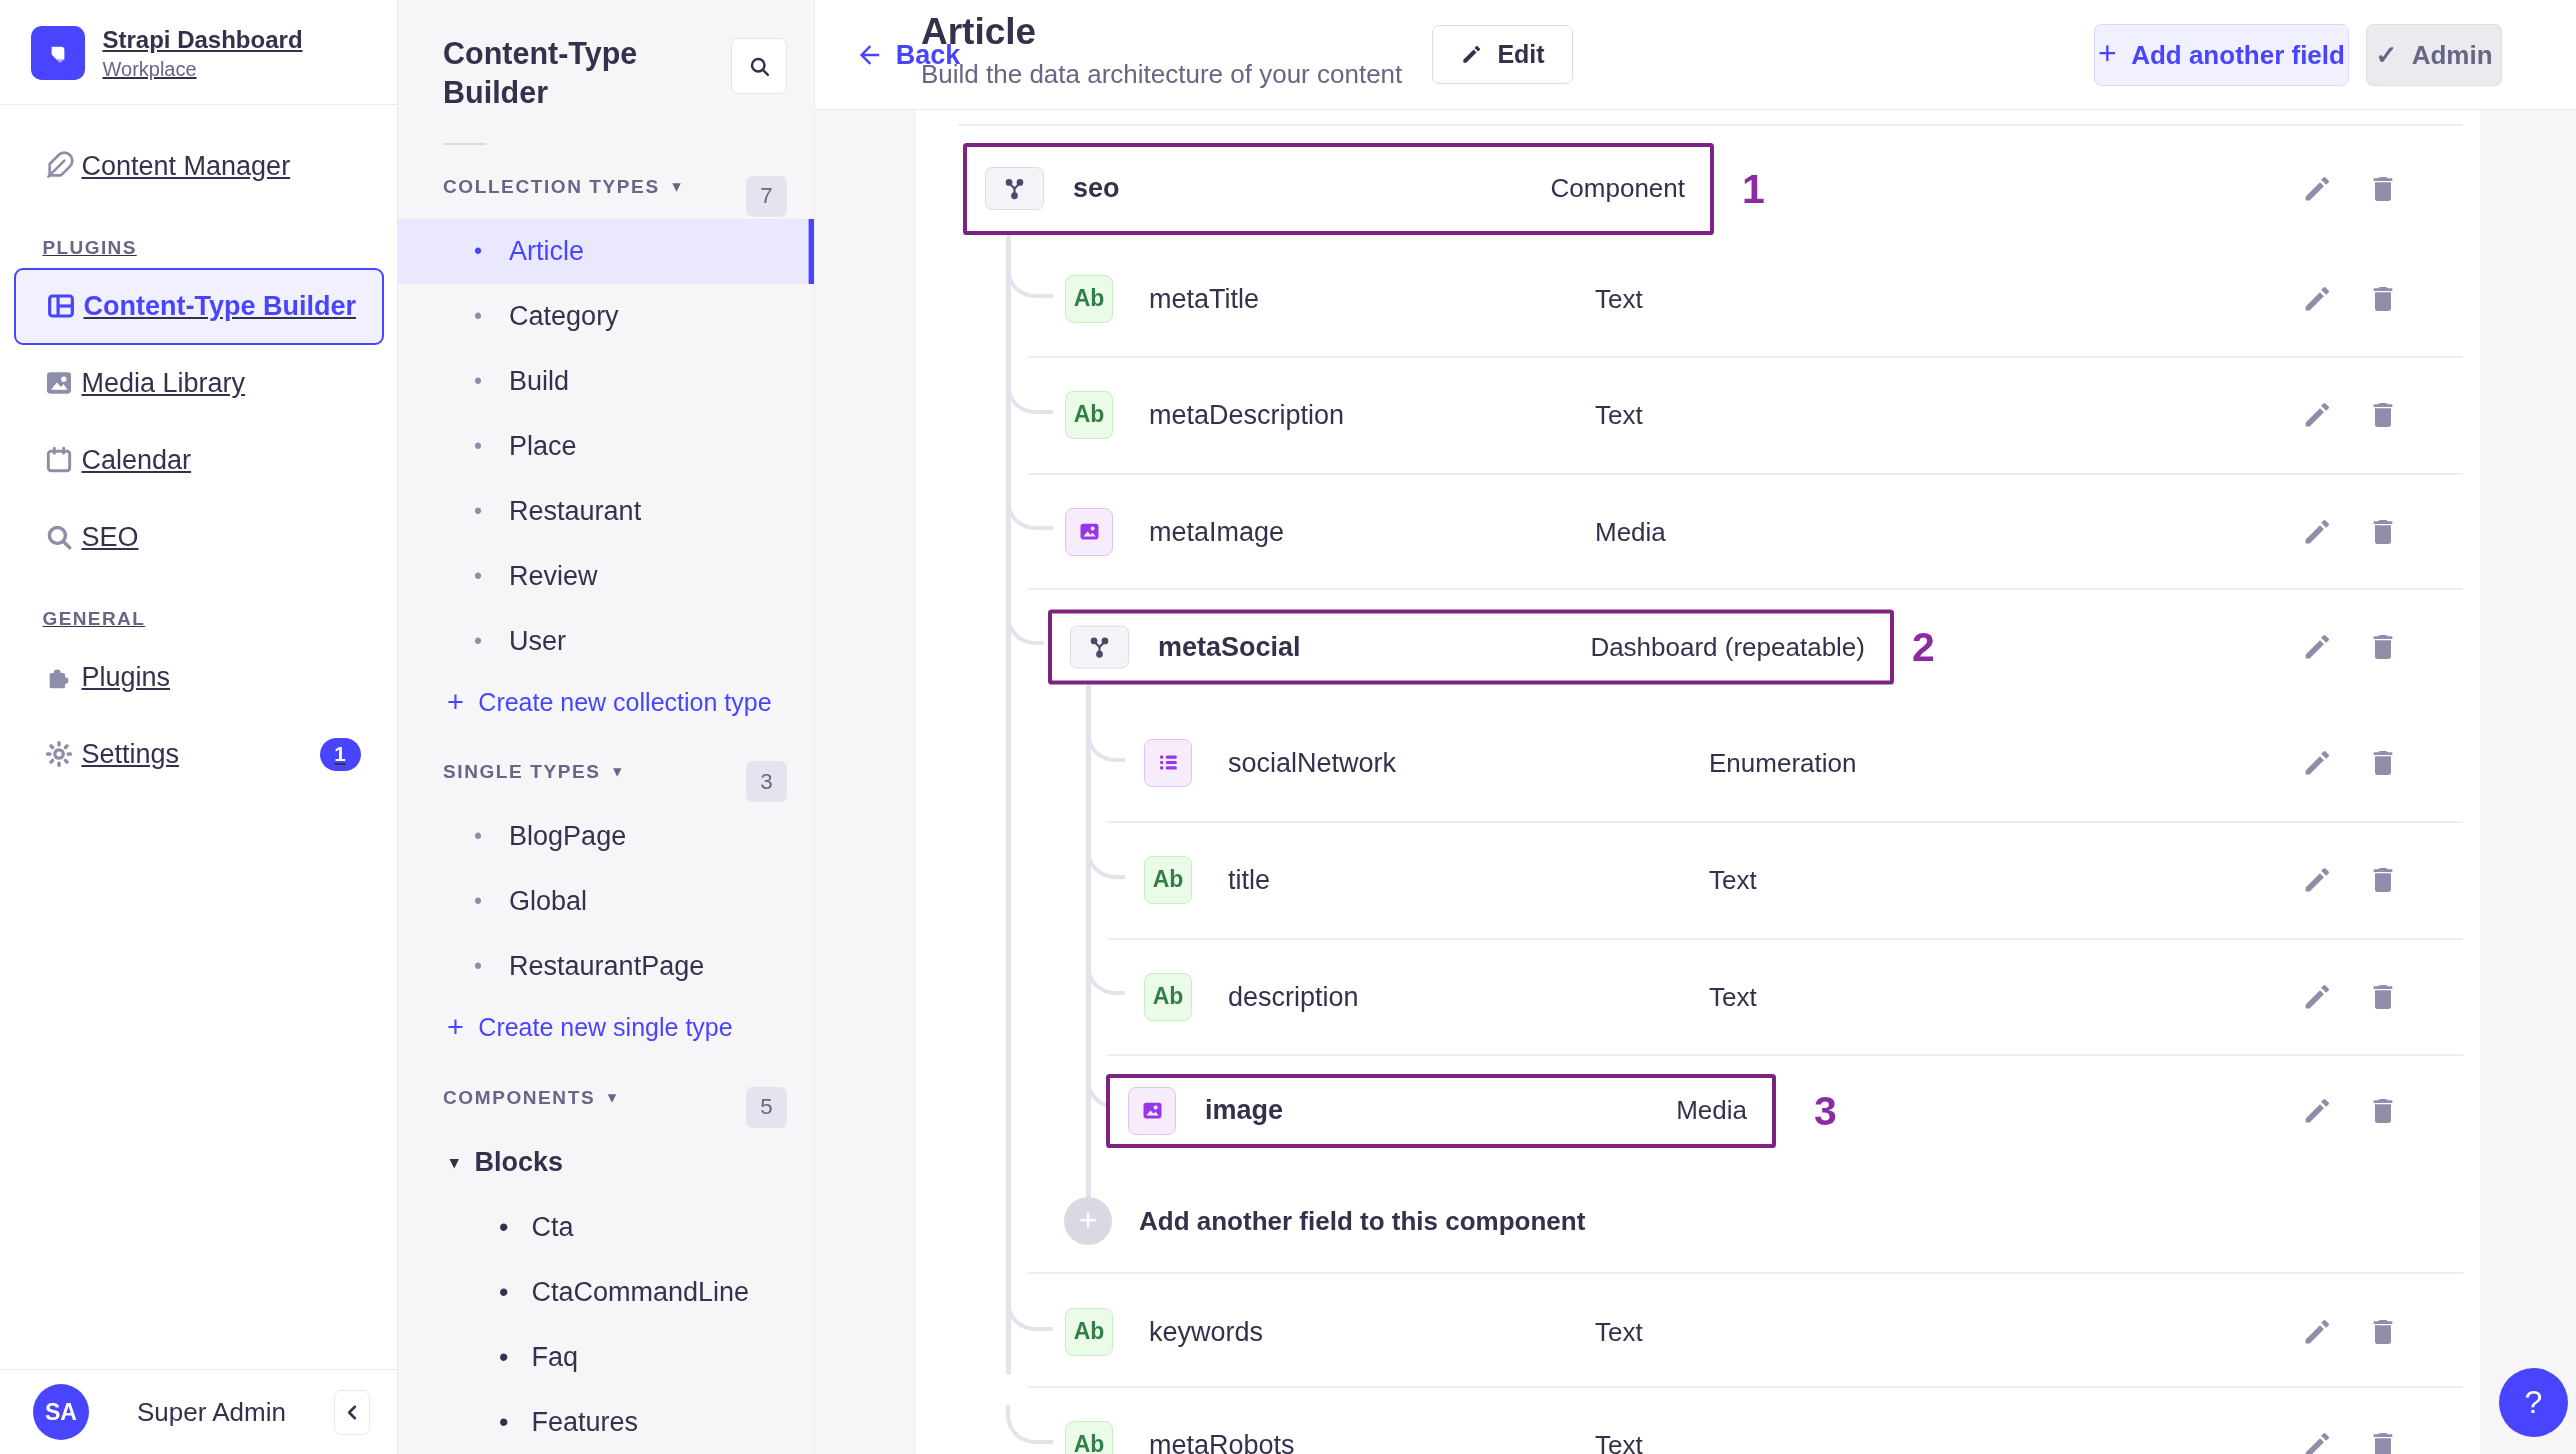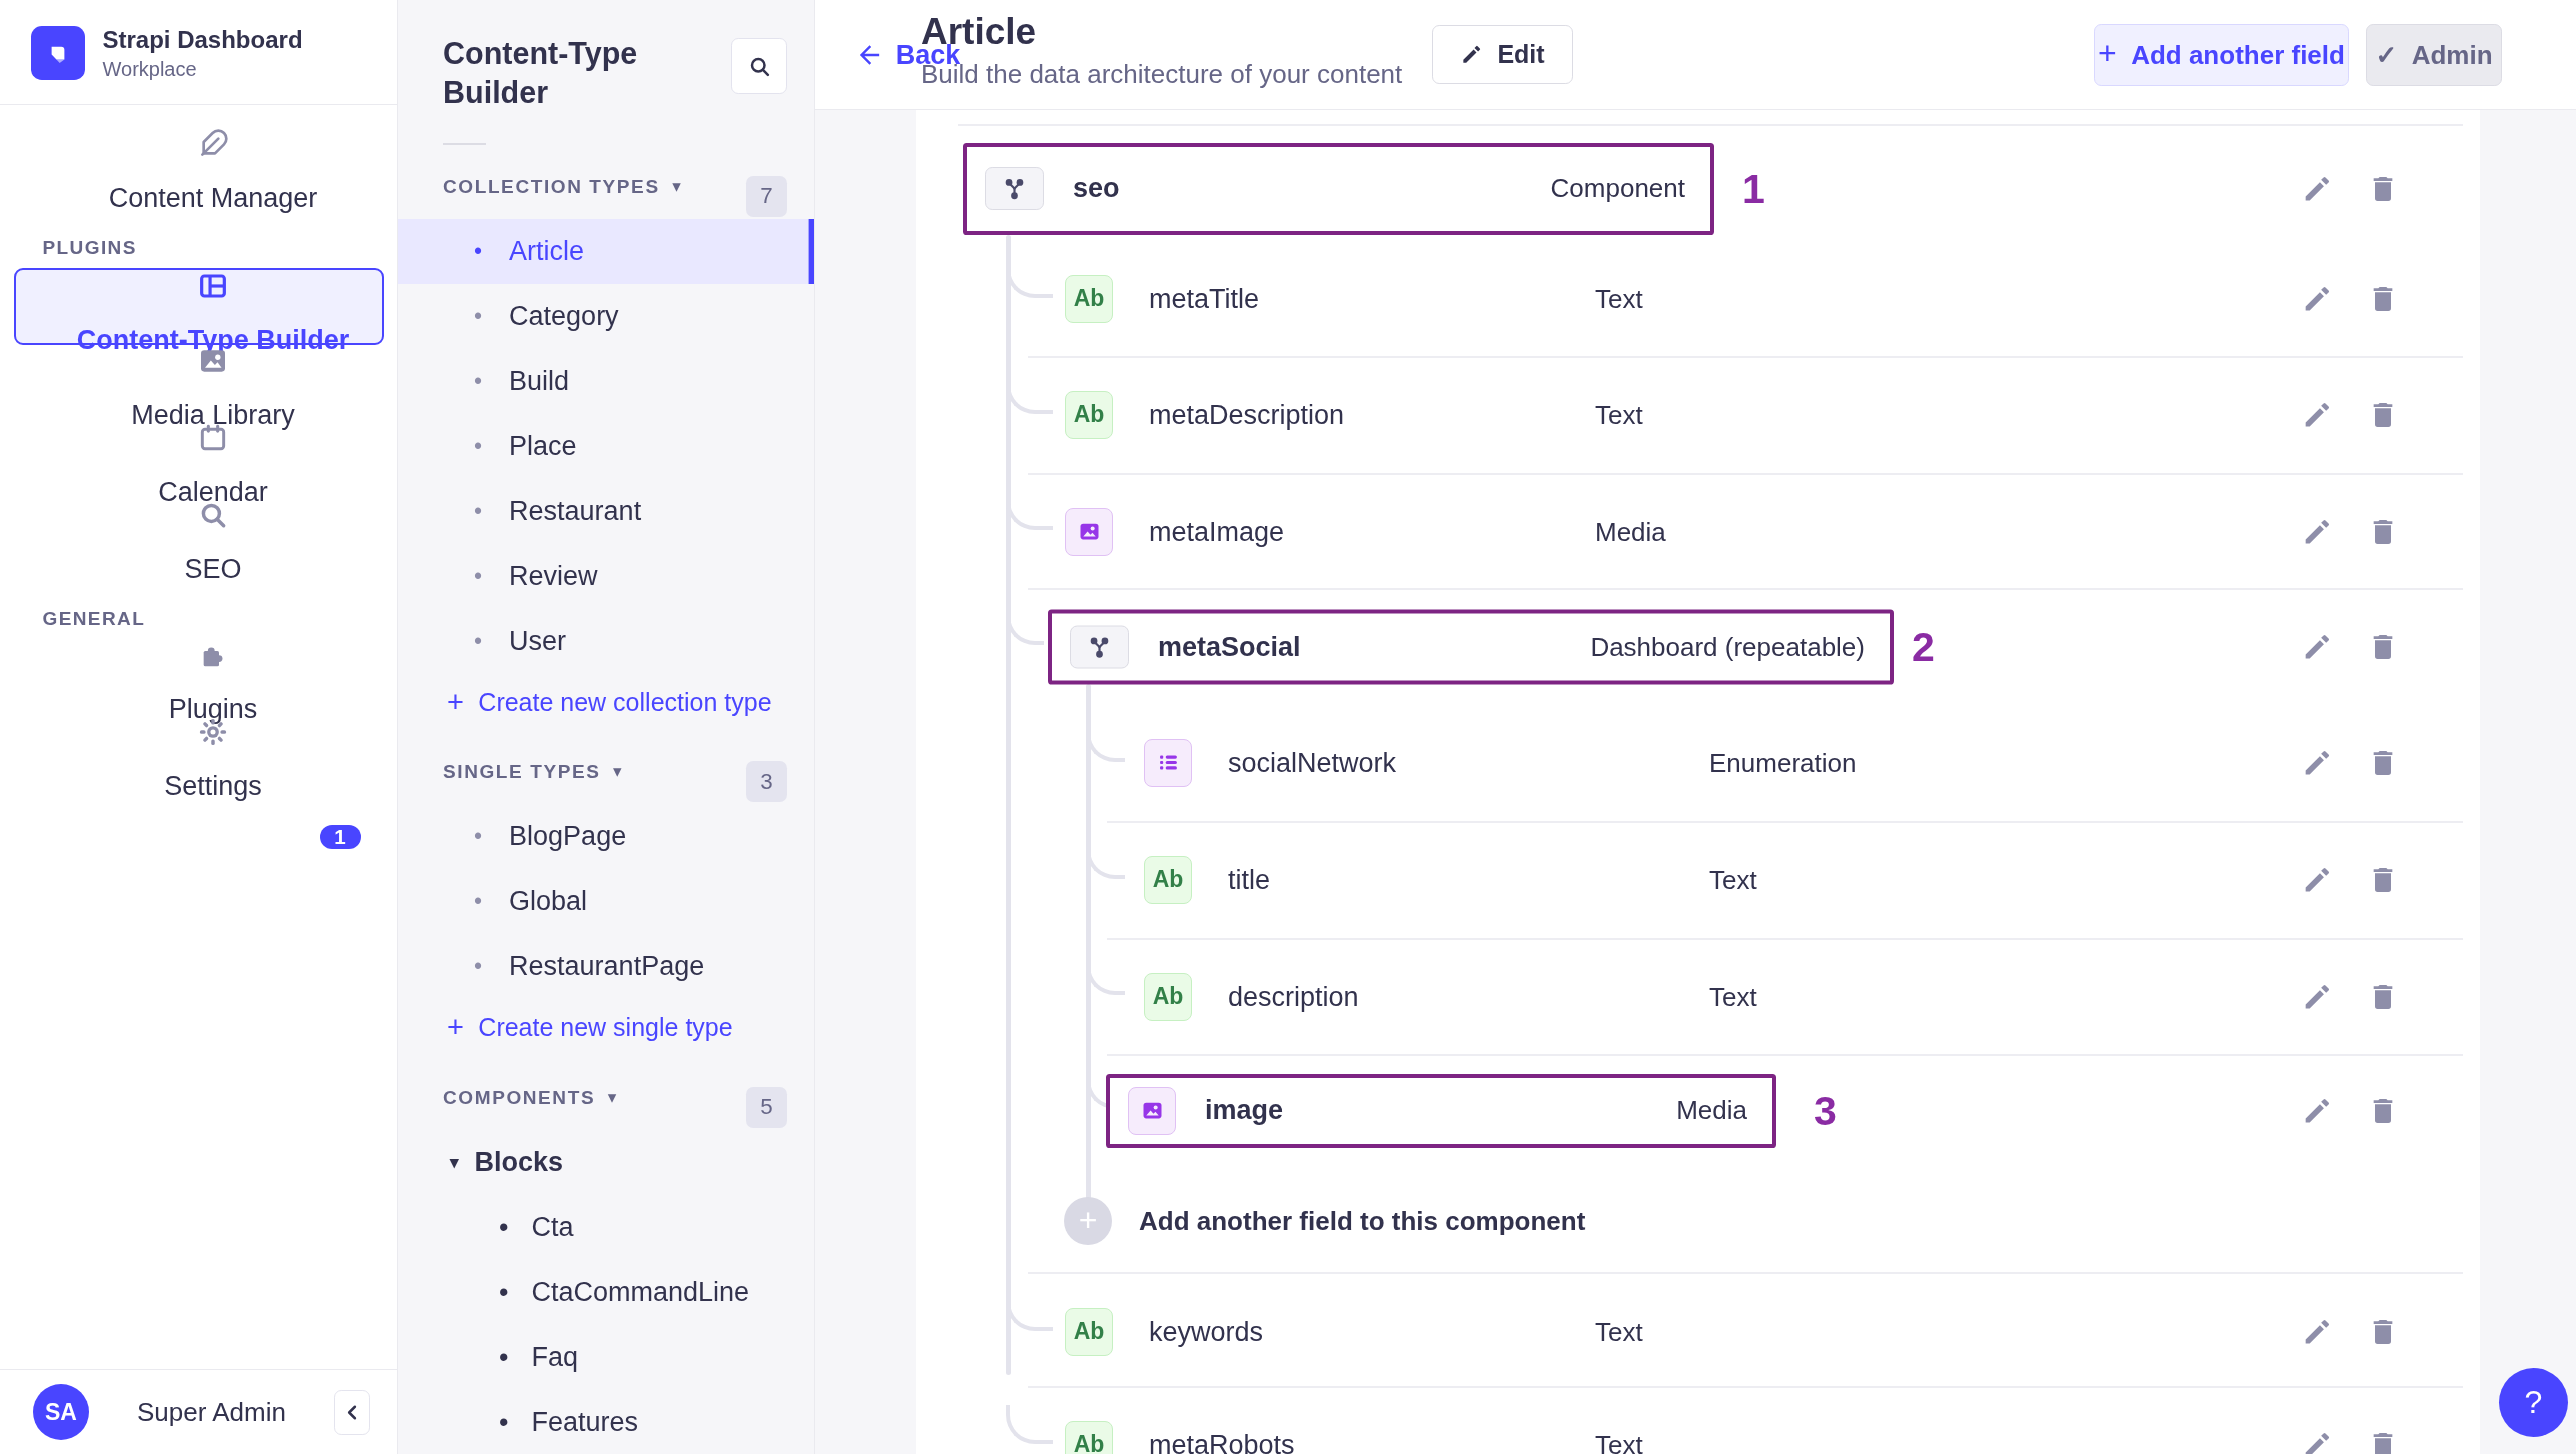--- a/index.html
+++ b/index.html
@@ -4,29 +4,29 @@
 <style>
   * { margin:0; padding:0; box-sizing:border-box; }
   html,body { background:#ffffff; }
   .page {
     position:relative; width:2576px; height:1454px; overflow:hidden;
     background:#f6f6f9; font-family:"Liberation Sans", sans-serif; color:#32324d;
   }
   svg { display:block; }
 
   
-  .sb1 { position:absolute; left:0; top:0; width:398px; height:1454px; background:#ffffff; border-right:0.9px solid #eaeaef; }
+  .sb1 { position:absolute; left:0; top:0; width:398px; height:1454px; background:#ffffff; border-right:0.9px solid #eaeaef;text-decoration:underline; }
   .brand { display:flex; align-items:center; gap:18px; padding:25px 18px 23px 30.5px; }
   .brand-logo { width:54px; height:54px; border-radius:10.8px; background:#4945ff; display:flex; align-items:center; justify-content:center; flex:none; }
   .brand-title { font-size:24px; font-weight:bold; color:#32324d; line-height:1.25; }
   .brand-sub { font-size:20px; color:#666687; margin-top:2.7px; }
   .sb1-hr { height:0.9px; background:#eaeaef; }
   .nav { padding:23px 13.5px 0 13.5px; }
-  .nav-item { height:77px; display:flex; align-items:center; gap:23px; padding-left:29px; border-radius:9px;
-              font-size:27px; font-weight:500; color:#32324d; cursor:pointer;flex-direction:column; }
+  .nav-item { height:77px; display:flex; align-items:center; gap:7px; padding-left:29px; border-radius:9px;
+              font-size:27px; font-weight:500; color:#32324d; cursor:pointer; }
   .nav-item .nic { width:32px; height:32px; flex:none; }
   .nav-item.active { background:#f0f0ff; border:2.7px solid #4945ff; color:#4945ff; font-weight:600; }
   .sec-label { margin:32px 0 9px 29px; font-size:19px; font-weight:bold; letter-spacing:1.4px; color:#666687; }
   .nav-badge { margin-left:auto; margin-right:23px; min-width:41px; height:33px; border-radius:17px; background:#4945ff;
                color:#fff; font-size:20.6px; font-weight:bold; display:flex; align-items:center; justify-content:center; }
   .userbar { position:absolute; left:0; right:0; bottom:0; height:85px; border-top:0.9px solid #eaeaef;
              display:flex; align-items:center; padding:0 27px 0 33px; background:#fff; }
   .avatar { width:56px; height:56px; border-radius:50%; background:#4945ff; color:#fff; font-size:23px; font-weight:bold;
             display:flex; align-items:center; justify-content:center; flex:none; }
   .username { margin-left:48px; font-size:26px; color:#32324d; }

